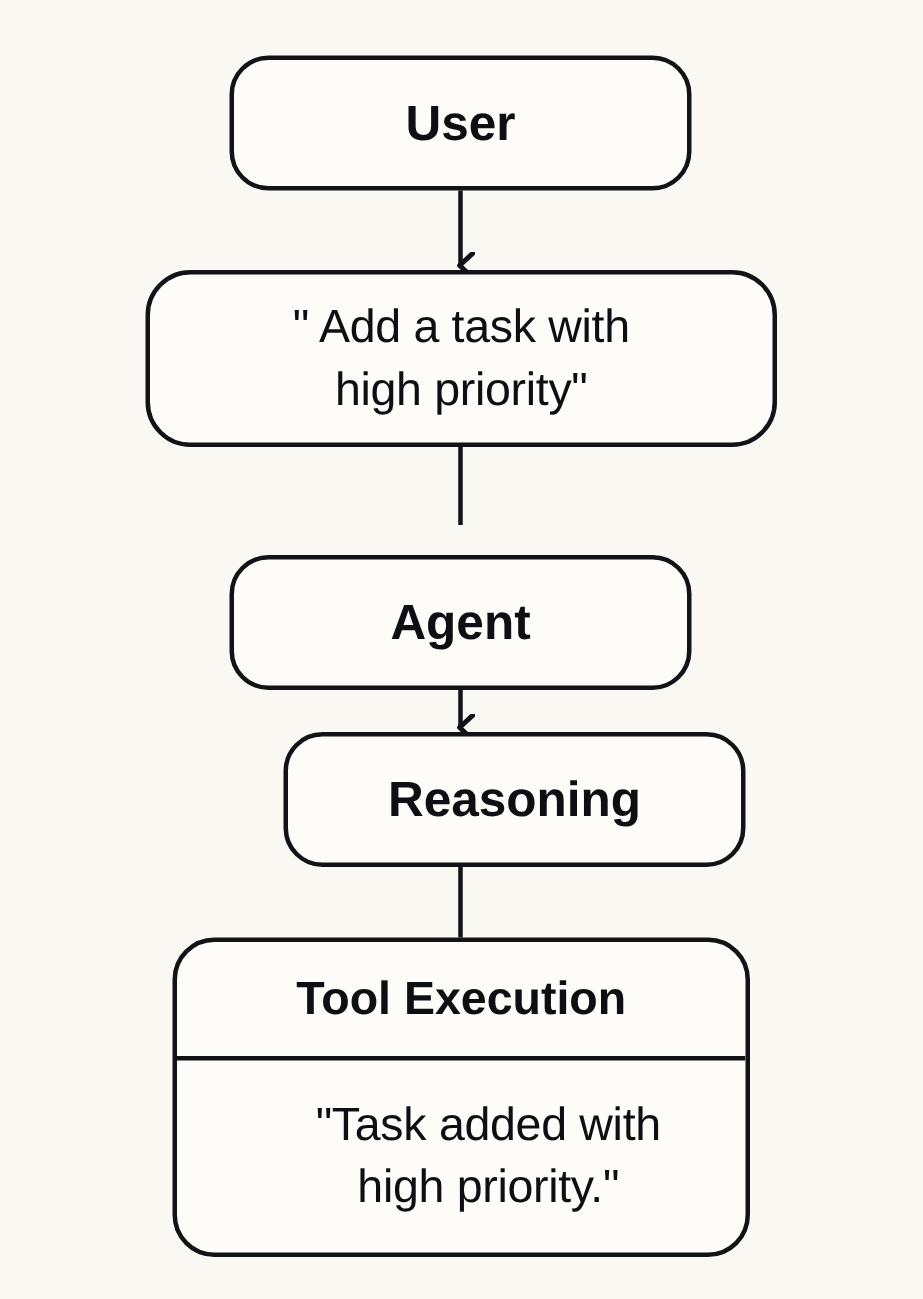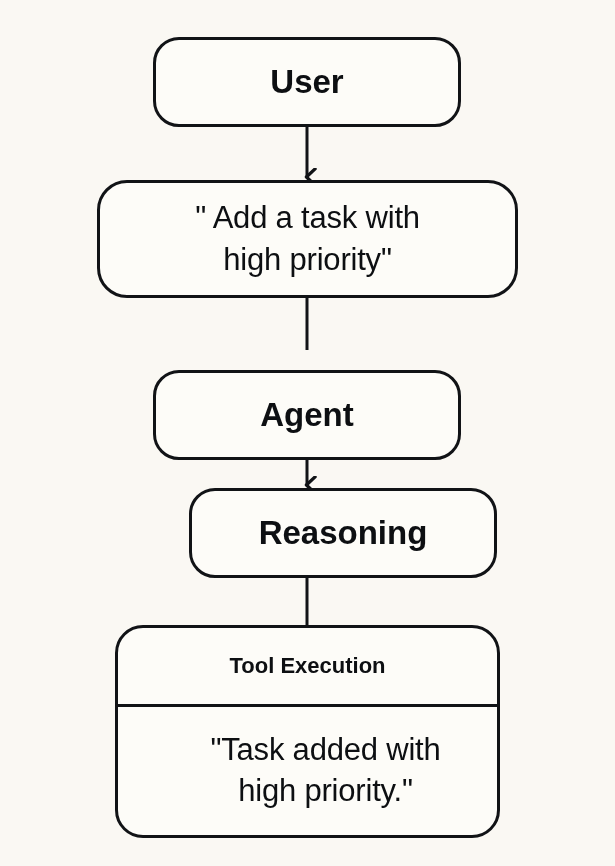--- a/index.html
+++ b/index.html
@@ -112,21 +112,21 @@
   #tool-exec-header {
     width: 100%;
     height: 79px;
     display: flex;
     align-items: center;
     justify-content: center;
     box-sizing: border-box;
     border-bottom: 3px solid #111316;
   }
   #tool-exec-header .node-label {
-    font-size: 22px;
+    font-size: 31px;
     font-weight: 700;
     letter-spacing: 0px;
   }
   #tool-exec-body {
     width: 100%;
     flex: 1 1 auto;
     display: flex;
     align-items: center;
     justify-content: center;
     box-sizing: border-box;

